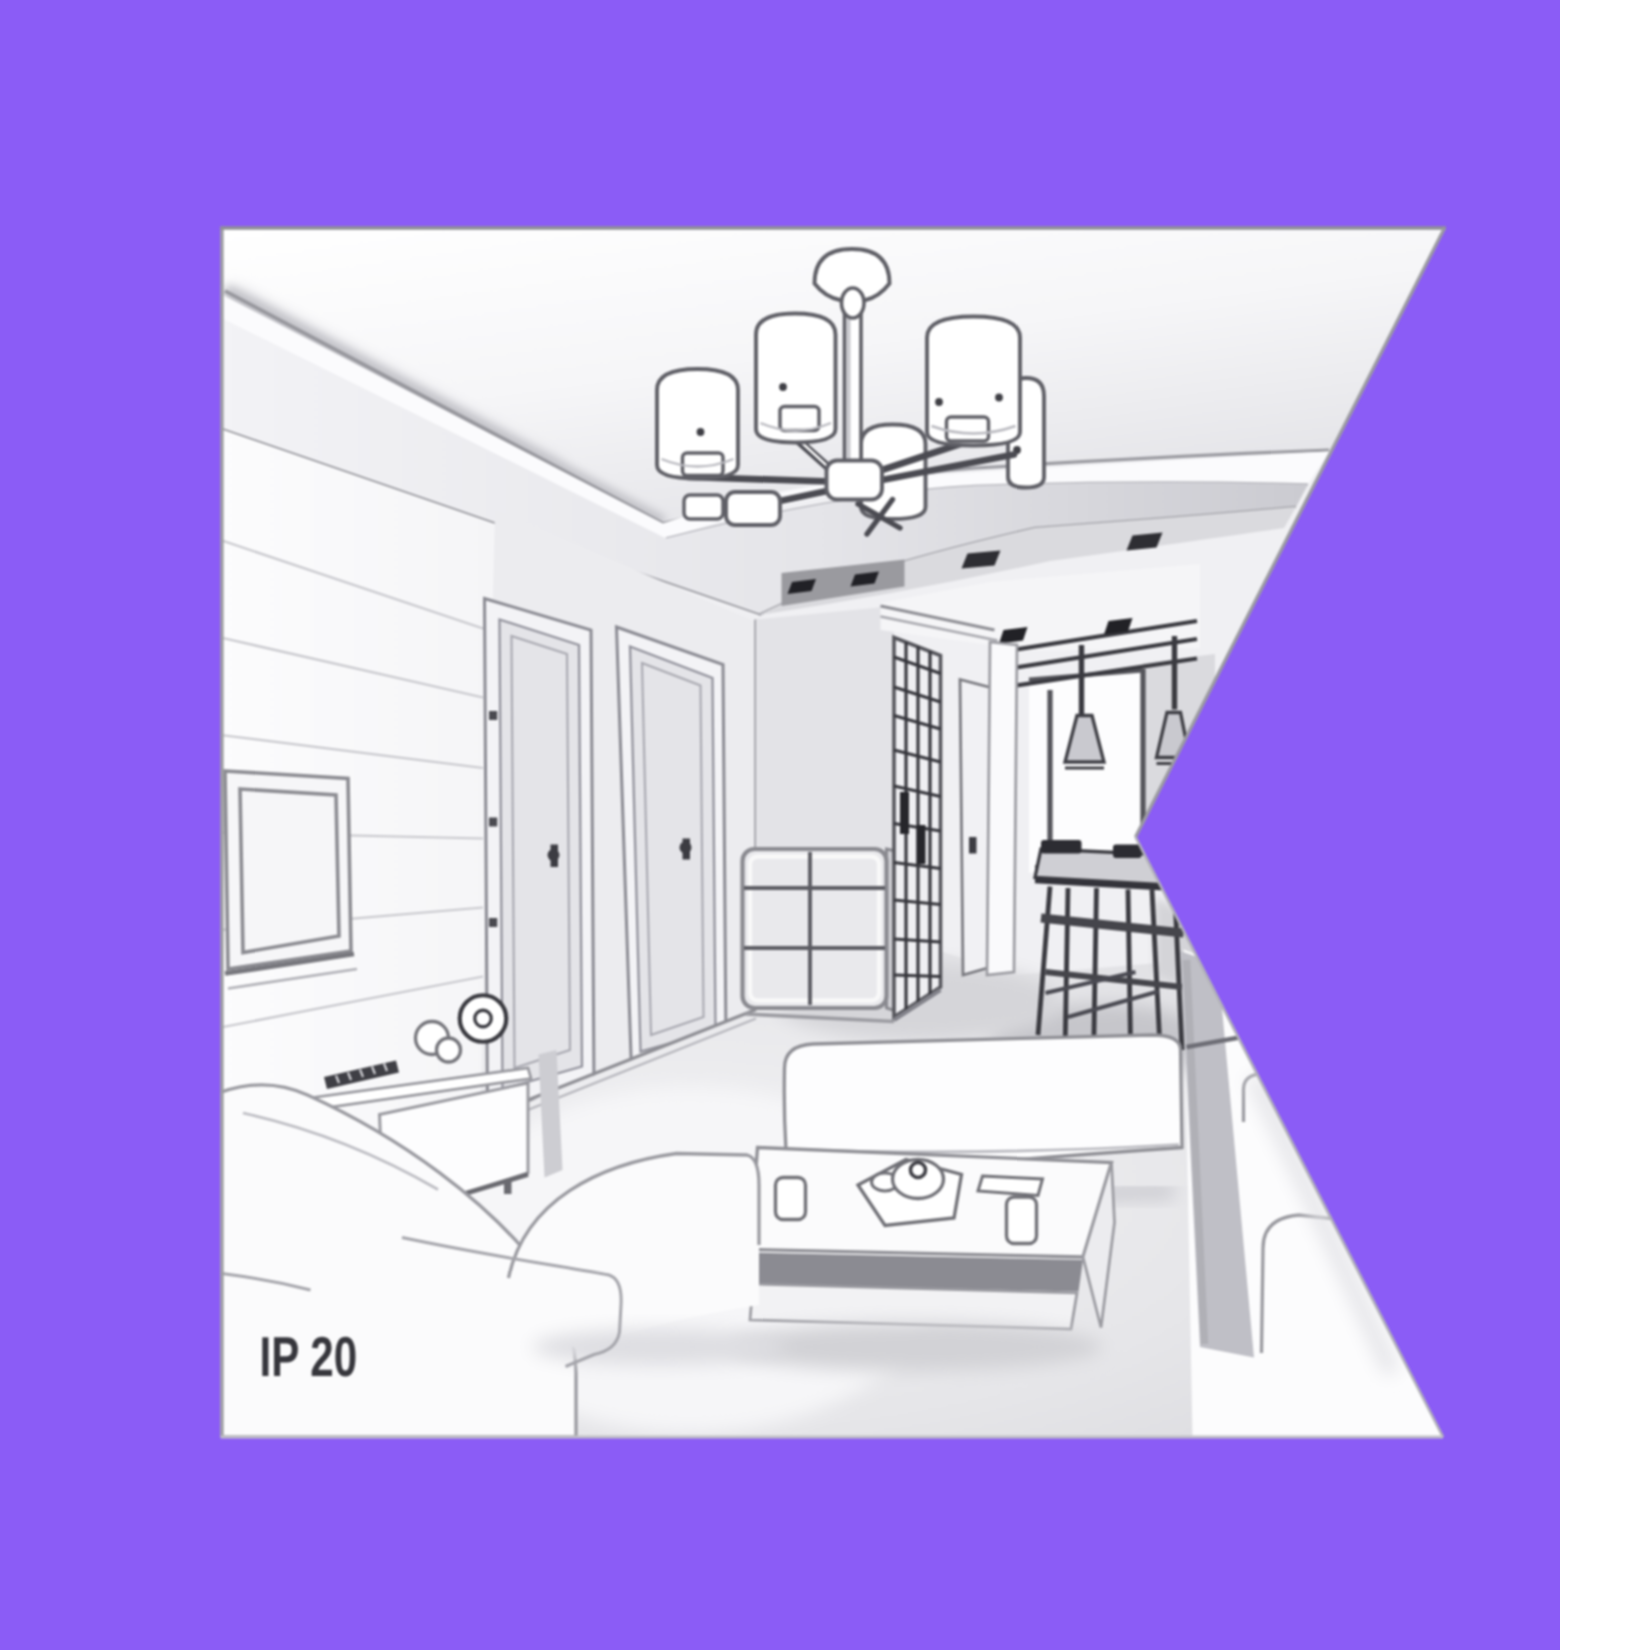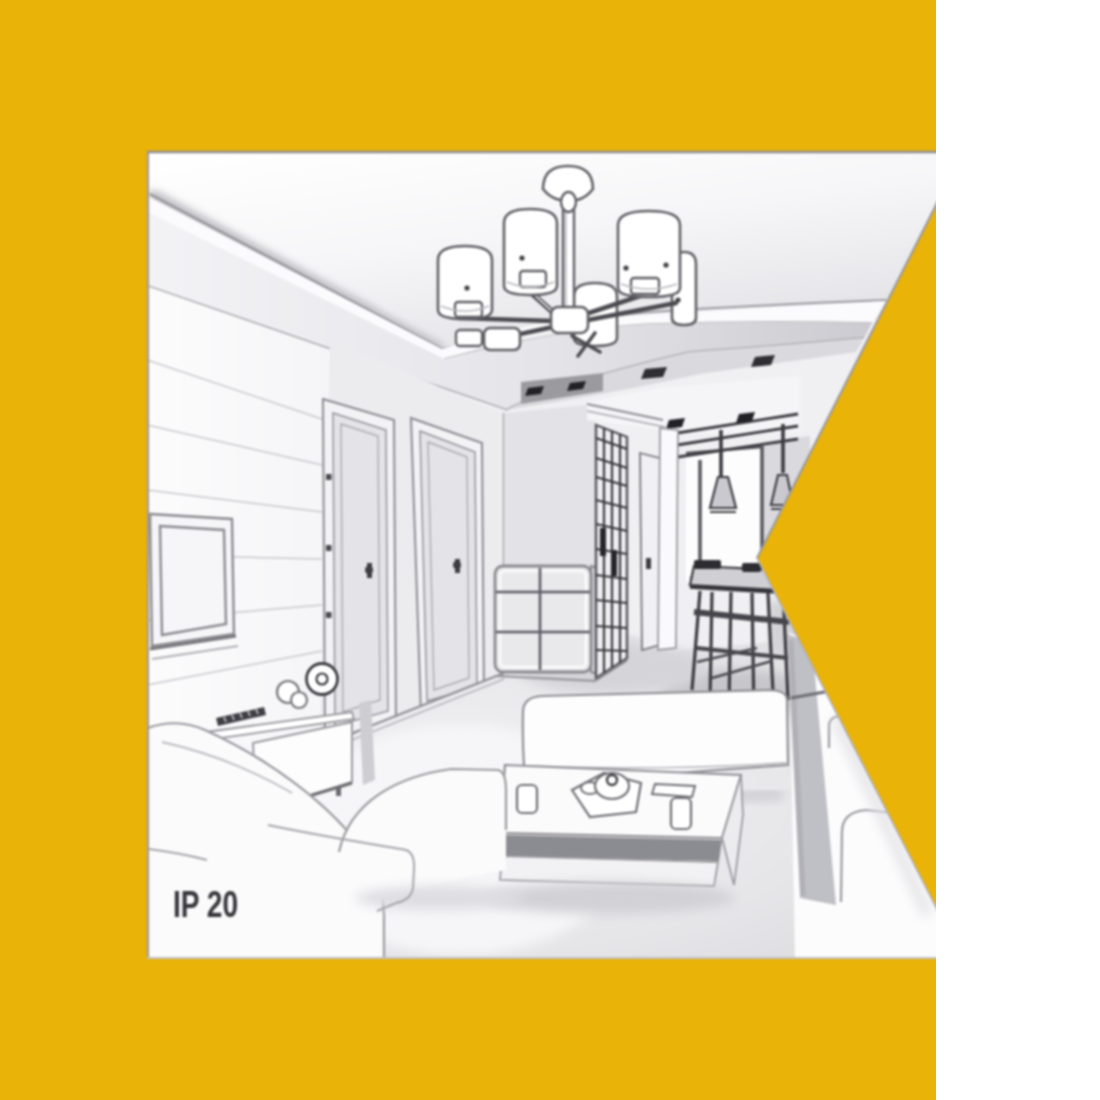--- a/index.html
+++ b/index.html
@@ -1,16 +1,16 @@
 <!DOCTYPE html>
 <html><head>
 <meta charset="utf-8">
 <style>
   html,body{margin:0;padding:0;background:#ffffff;}
-  #stage{position:relative;width:936px;height:1100px;background:#eab308;overflow:hidden;}
+  #stage{position:relative;width:1040px;height:1100px;background:#8b5cf6;overflow:hidden;}
   svg{display:block;filter:blur(0.8px);}
   .iptxt{font-family:"Liberation Sans",sans-serif;}
 </style>
 </head>
 <body>
 <div id="stage">
 <svg width="1100" height="1100" viewBox="0 0 1100 1100">
 <defs>
   <clipPath id="frameClip">
     <polygon points="147,151 964,151 757,558 962,958 147,958"></polygon>

